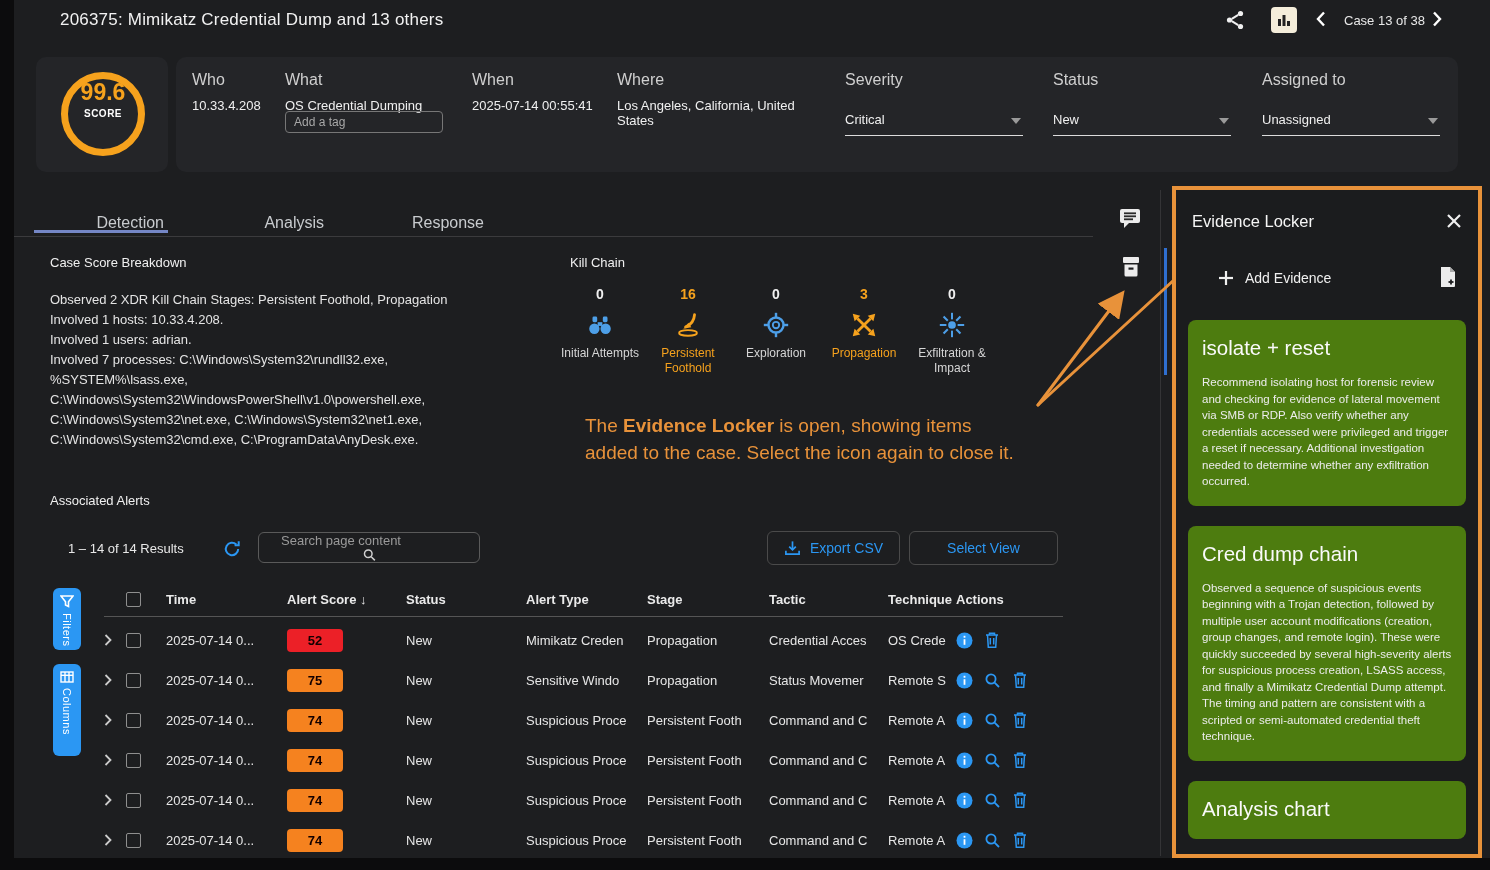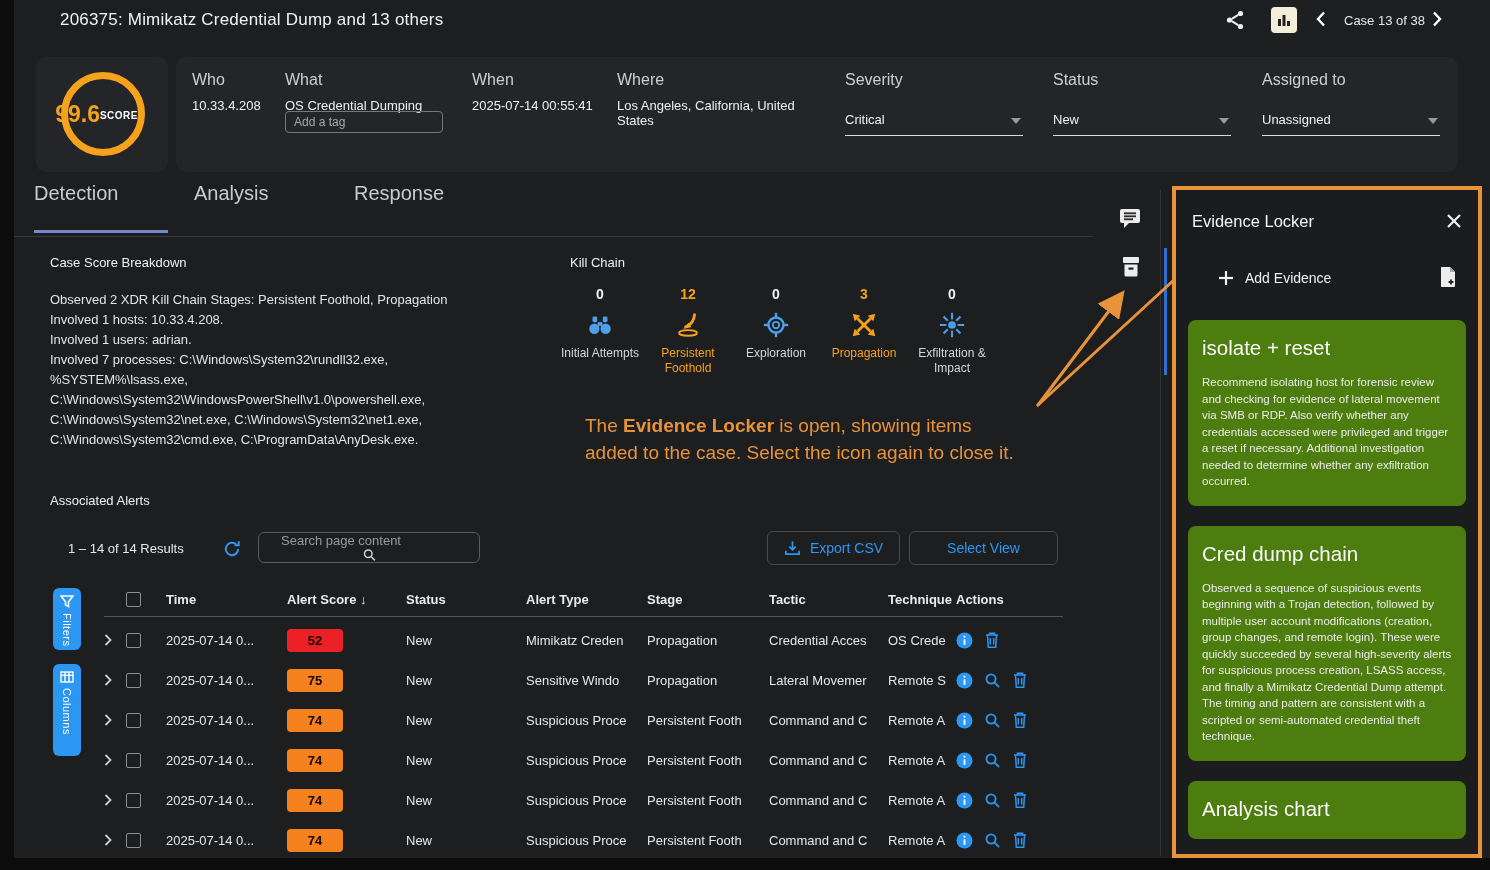--- a/index.html
+++ b/index.html
@@ -10,35 +10,35 @@
 
   
   .page-title { left:60px; top:10px; font-size:17px; color:#f2f2f2; letter-spacing:0.2px; }
   .hdr-ic { cursor:pointer; }
   .chart-btn { left:1271px; top:7px; width:26px; height:26px; background:#f4edda; border-radius:4px; display:flex; align-items:center; justify-content:center; }
   .case-nav-label { left:1344px; top:13px; font-size:13px; color:#e8e8e8; }
 
   
   .card { background:#242528; border-radius:10px; }
   .score-card { left:36px; top:57px; width:132px; height:115px; }
-  .score-circle { position:absolute; left:25px; top:15px; width:84px; height:84px; border:7px solid #F6A21D; border-radius:50%; display:flex; flex-direction:row; align-items:center; justify-content:flex-end; }
+  .score-circle { position:absolute; left:25px; top:15px; width:84px; height:84px; border:7px solid #F6A21D; border-radius:50%; display:flex; flex-direction:column; align-items:center; justify-content:flex-start; }
   .score-value { font-size:23px; font-weight:bold; color:#F6A21D; }
   .score-label { font-size:10px; font-weight:bold; color:#ffffff; letter-spacing:0.5px; margin-top:2px; }
   .info-card { left:176px; top:57px; width:1282px; height:115px; }
   .field { position:absolute; top:14px; }
   .f-label { font-size:16px; color:#cfcfcf; }
   .f-value { font-size:13px; color:#f0f0f0; margin-top:9px; }
   .tag-input { position:absolute; left:109px; top:54px; width:158px; height:22px; background:transparent; border:1px solid #777; border-radius:4px; color:#ddd; font-size:12px; padding:0 8px; font-family:"Liberation Sans", sans-serif; }
   .tag-input::placeholder { color:#a8a8a8; }
   .select { position:absolute; top:55px; width:178px; border-bottom:1px solid #dcdcdc; padding-bottom:8px; cursor:pointer; }
   .select .f-value { margin-top:0; }
   .select svg { position:absolute; right:2px; top:6px; }
 
   
-  .tab { top:182px; width:130px; text-align:left; font-size:20px; color:#c8cbce; cursor:pointer; }
+  .tab { top:214px; width:130px; text-align:right; font-size:16px; color:#c8cbce; cursor:pointer; }
   .tab-underline { left:34px; top:230px; width:134px; height:3px; background:#7587C6; }
   .tab-divider { left:14px; top:236px; width:1079px; height:1px; background:#3b3b3d; }
   .rail-divider { left:1160px; top:190px; width:1px; height:666px; background:#343436; }
   .scroll-thumb { left:1164px; top:248px; width:3px; height:127px; background:#2f6fd0; }
 
   
   .section-title { font-size:13px; color:#f0f0f0; font-weight:500; }
   .breakdown-text { left:50px; top:290px; width:448px; font-size:13px; line-height:20px; color:#e4e4e4; white-space:pre-line; }
 
   
@@ -226,21 +226,21 @@
             <rect x="8" y="7" width="5" height="6" rx="1.5"></rect>
             <rect x="19" y="7" width="5" height="6" rx="1.5"></rect>
             <circle cx="10" cy="20" r="5.5"></circle>
             <circle cx="22" cy="20" r="5.5"></circle>
             <rect x="13.5" y="13" width="5" height="4"></rect>
           </svg>
       </div>
       <div class="kc-label">Initial Attempts</div>
     </div>
     <div class="kc-stage active">
-      <div class="kc-count">12</div>
+      <div class="kc-count">16</div>
       <div class="kc-icon">
         <svg width="32" height="30" viewBox="0 0 32 32" fill="none">
             <path d="M23 5c-.5 6.5-4 11-9.5 13" stroke="#F6A21D" stroke-width="3" stroke-linecap="round"></path>
             <path d="M16.5 13.5l-5.5 6.5 8.5-1.5z" fill="#F6A21D"></path>
             <ellipse cx="16" cy="24.5" rx="9.5" ry="3" stroke="#F6A21D" stroke-width="2"></ellipse>
           </svg>
       </div>
       <div class="kc-label">Persistent Foothold</div>
     </div>
     <div class="kc-stage">
@@ -402,21 +402,21 @@
         </svg>
       </div>
     <div class="chk"></div>
     <div class="cell-clip">2025-07-14 0...</div>
     <div>
         <div class="badge b-orange">75</div>
       </div>
     <div>New</div>
     <div class="cell-clip">Sensitive Windo</div>
     <div class="cell-clip">Propagation</div>
-    <div class="cell-clip">Lateral Movemer</div>
+    <div class="cell-clip">Status Movemer</div>
     <div class="cell-clip">Remote S</div>
     <div class="actions">
       <svg width="17" height="17">
           <circle cx="8.5" cy="8.5" r="8" fill="#2B97F3"></circle>
           <rect x="7.6" y="7.2" width="1.8" height="5.6" fill="#fff"></rect>
           <rect x="7.6" y="3.8" width="1.8" height="1.9" fill="#fff"></rect>
         </svg>
       <svg width="17" height="17" viewBox="0 0 17 17" fill="none" stroke="#2B97F3" stroke-width="1.8">
           <circle cx="7" cy="7" r="4.6"></circle>
           <line x1="10.6" y1="10.6" x2="15" y2="15"></line>

